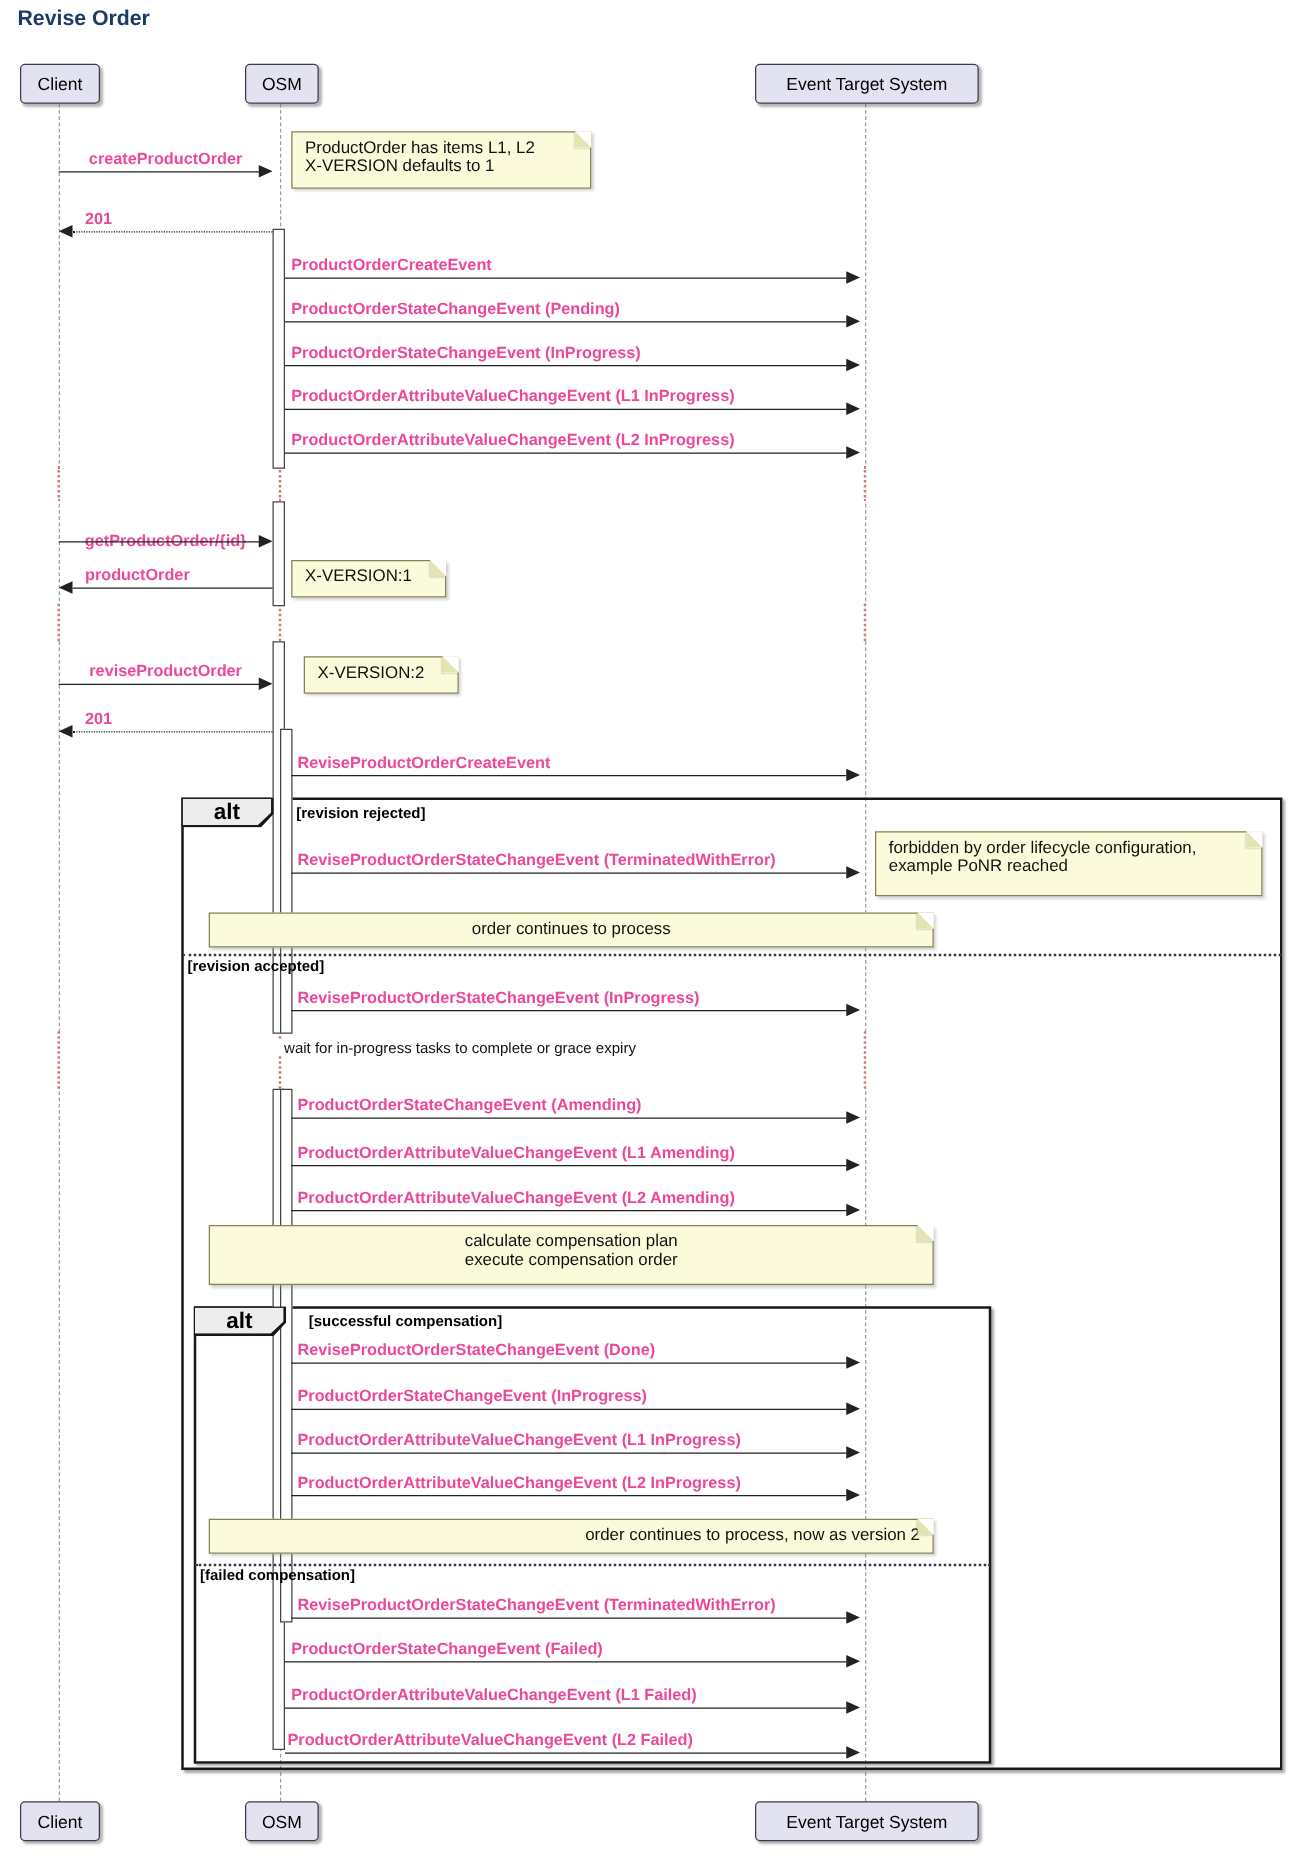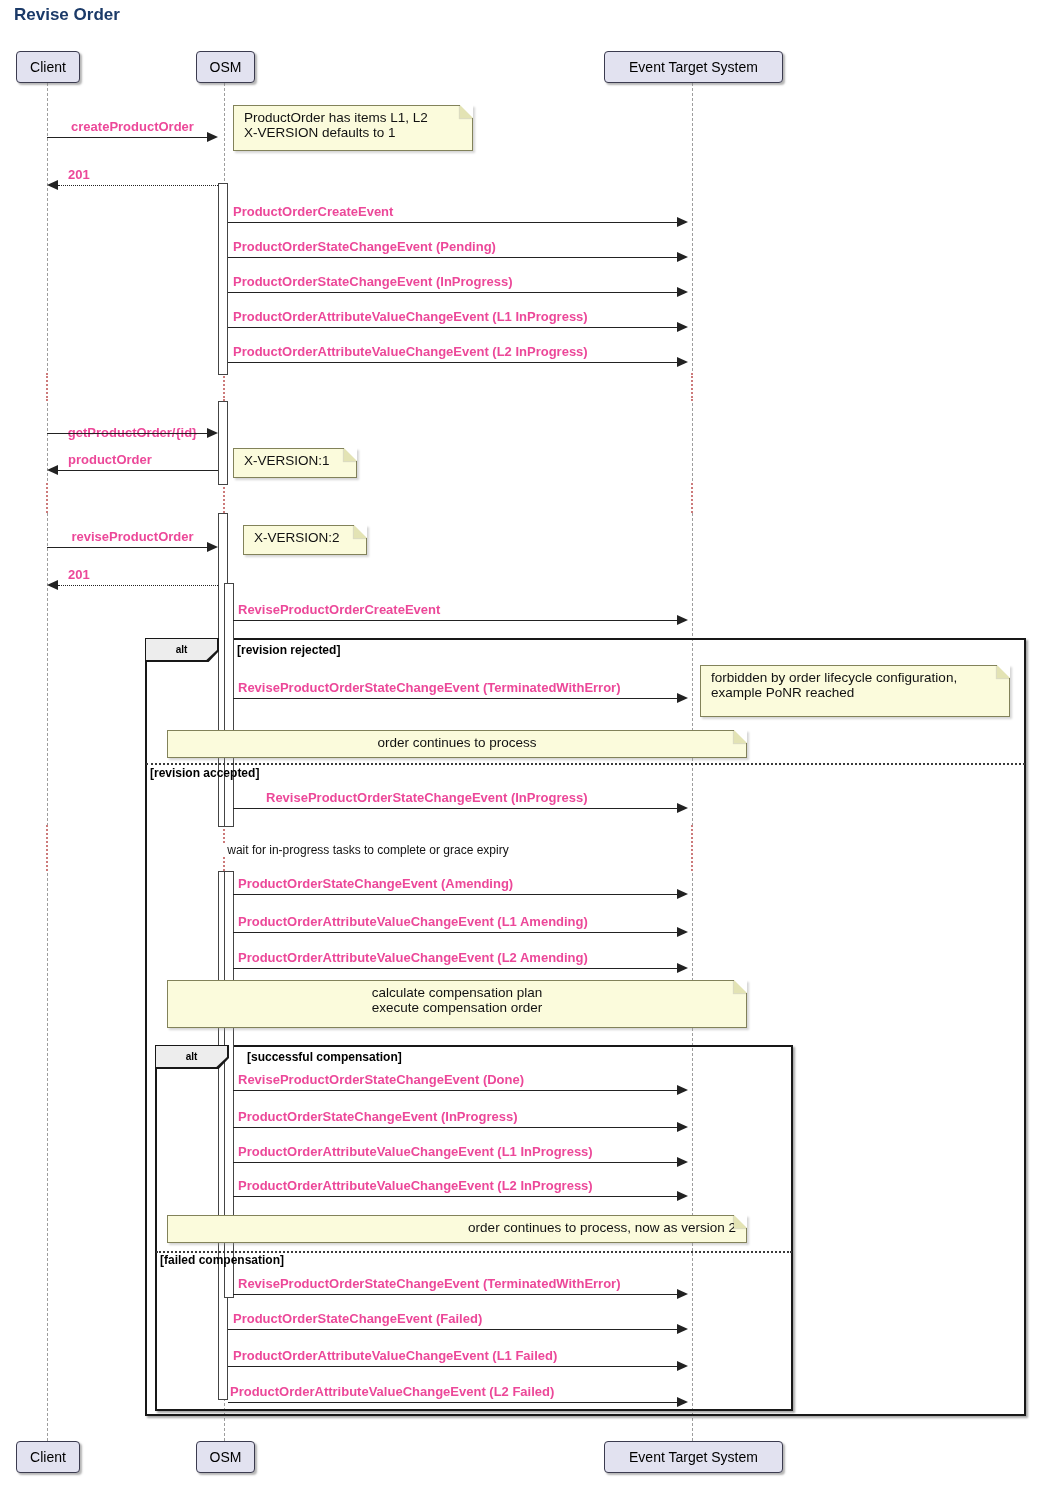--- a/index.html
+++ b/index.html
@@ -38,21 +38,21 @@
     border-color:#ffffff #ffffff #E3E3B4 #E3E3B4;
     box-shadow:-1px 1px 1px rgba(0,0,0,0.12);
   }
   .note.centered{text-align:center;}
   
   .frame{position:absolute;border:2px solid #181818;box-shadow:2px 2px 2px rgba(0,0,0,0.35);box-sizing:border-box;}
   .penta-border{position:absolute;width:74px;height:24px;background:#181818;
     clip-path:polygon(0 0,100% 0,100% 54%,86% 100%,0 100%);}
   .penta{position:absolute;width:71px;height:21px;background:#EDEDED;
     clip-path:polygon(0 0,100% 0,100% 52%,85% 100%,0 100%);
-    font-size:10px;font-weight:bold;text-align:center;line-height:21px;color:#000;}
+    font-size:18px;font-weight:bold;text-align:center;line-height:21px;color:#000;}
   .guard{position:absolute;font-size:12px;font-weight:bold;color:#000;white-space:nowrap;}
   .divider{position:absolute;height:0;border-top:2px dotted #3a3a3a;}
   .delay-text{position:absolute;font-size:12px;color:#111;text-align:center;white-space:nowrap;}
 </style>
 </head>
 <body>
 
 <div id="canvas">
 
   <div class="title">Revise Order</div>
@@ -74,21 +74,21 @@
   <div class="red-dots" style="left:46px;top:483px;height:30px;"></div>
   <div class="red-dots" style="left:223px;top:483px;height:30px;"></div>
   <div class="red-dots" style="left:691px;top:483px;height:30px;"></div>
 
   <div class="delay-mask" style="left:35px;top:825px;height:46px;"></div>
   <div class="delay-mask" style="left:212px;top:825px;height:46px;"></div>
   <div class="delay-mask" style="left:680px;top:825px;height:46px;"></div>
   <div class="red-dots" style="left:46px;top:825px;height:46px;"></div>
   <div class="red-dots" style="left:223px;top:825px;height:46px;"></div>
   <div class="red-dots" style="left:691px;top:825px;height:46px;"></div>
-  <div class="delay-text" style="left:118px;top:831px;width:500px;background:#fff;margin-top:12px;">wait for in-progress tasks to complete or grace expiry</div>
+  <div class="delay-text" style="left:118px;top:831px;width:500px;background:#fff;">wait for in-progress tasks to complete or grace expiry</div>
 
   <div class="frame" style="left:145px;top:638px;width:881px;height:778px;"></div>
   <div class="frame" style="left:155px;top:1045px;width:638px;height:366px;"></div>
 
   <div class="bar" style="left:218px;top:183px;height:190px;"></div>
   <div class="bar" style="left:218px;top:401px;height:82px;"></div>
   <div class="bar" style="left:218px;top:513px;height:312px;"></div>
   <div class="bar" style="left:218px;top:871px;height:527px;"></div>
   <div class="bar" style="left:224px;top:583px;height:242px;"></div>
   <div class="bar" style="left:224px;top:871px;height:425px;"></div>
@@ -138,21 +138,21 @@
   <div class="head-l" style="left:47px;top:580px;"></div>
 
   <div class="mlabel" style="left:238px;top:602px;">ReviseProductOrderCreateEvent</div>
   <div class="mline" style="left:233px;top:620px;width:444px;"></div>
   <div class="head-r" style="left:677px;top:615px;"></div>
 
   <div class="mlabel" style="left:238px;top:680px;">ReviseProductOrderStateChangeEvent (TerminatedWithError)</div>
   <div class="mline" style="left:233px;top:698px;width:444px;"></div>
   <div class="head-r" style="left:677px;top:693px;"></div>
 
-  <div class="mlabel" style="left:238px;top:790px;margin-left:28px;">ReviseProductOrderStateChangeEvent (InProgress)</div>
+  <div class="mlabel" style="left:238px;top:790px;">ReviseProductOrderStateChangeEvent (InProgress)</div>
   <div class="mline" style="left:233px;top:808px;width:444px;"></div>
   <div class="head-r" style="left:677px;top:803px;"></div>
 
   <div class="mlabel" style="left:238px;top:876px;">ProductOrderStateChangeEvent (Amending)</div>
   <div class="mline" style="left:233px;top:894px;width:444px;"></div>
   <div class="head-r" style="left:677px;top:889px;"></div>
 
   <div class="mlabel" style="left:238px;top:914px;">ProductOrderAttributeValueChangeEvent (L1 Amending)</div>
   <div class="mline" style="left:233px;top:932px;width:444px;"></div>
   <div class="head-r" style="left:677px;top:927px;"></div>

